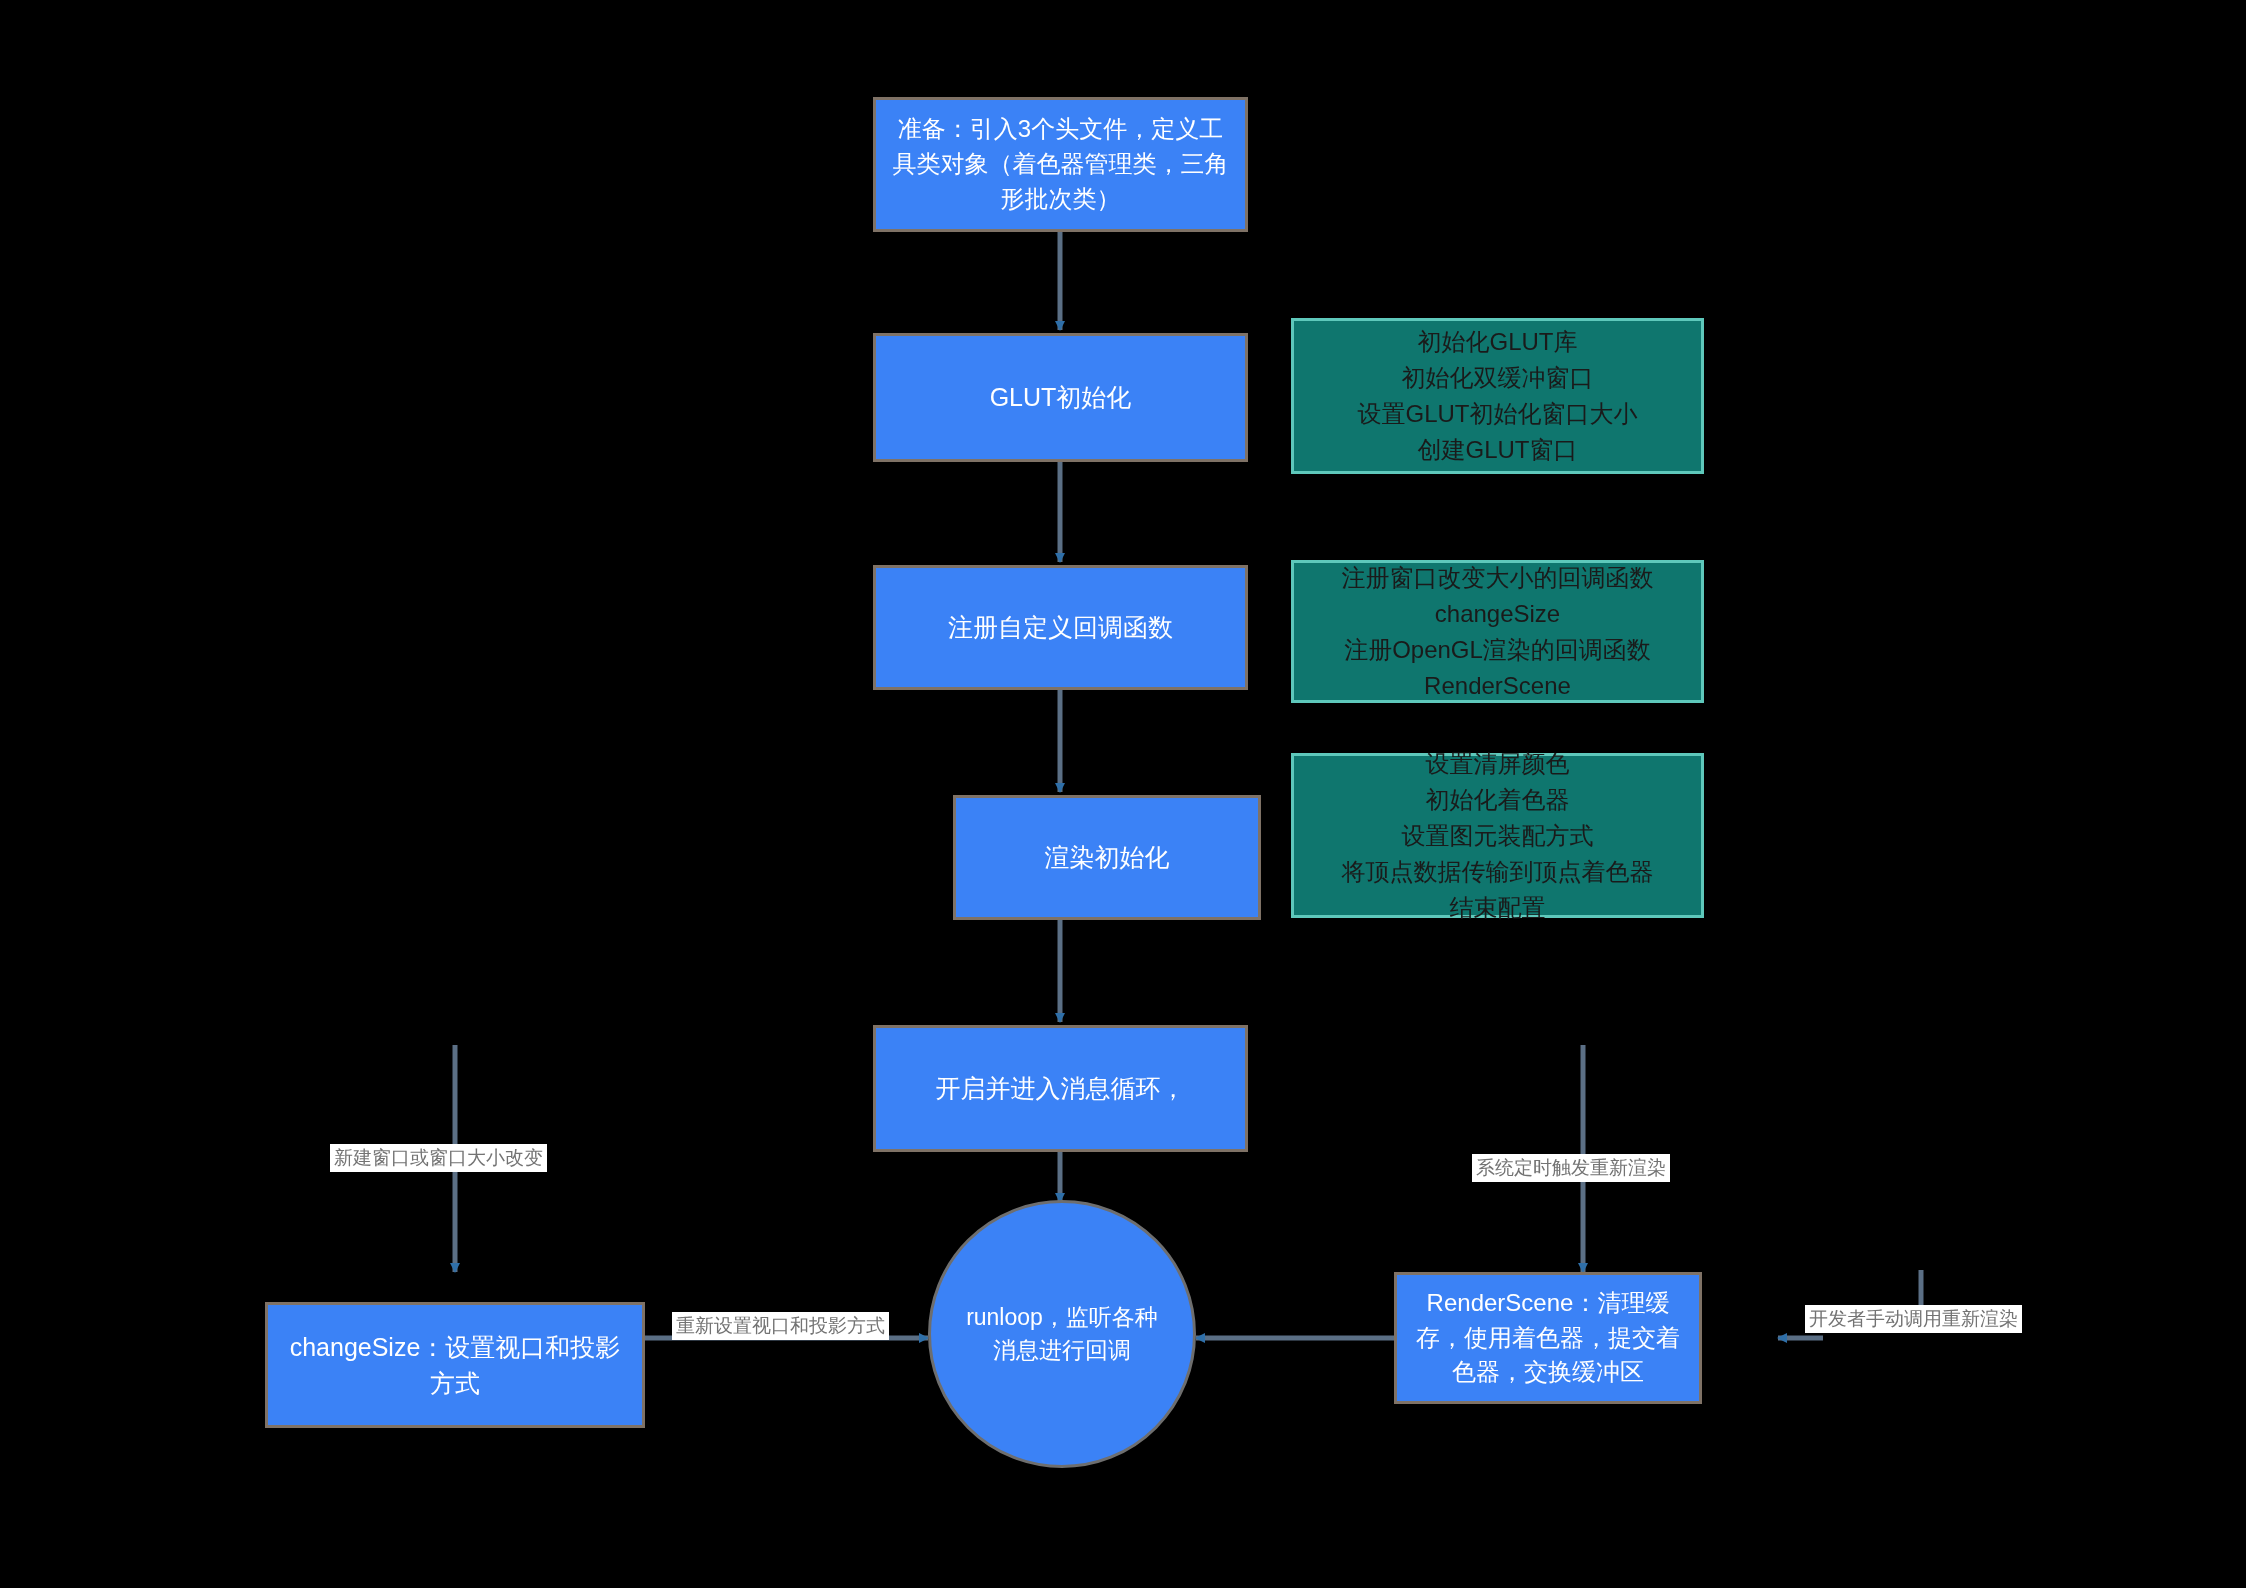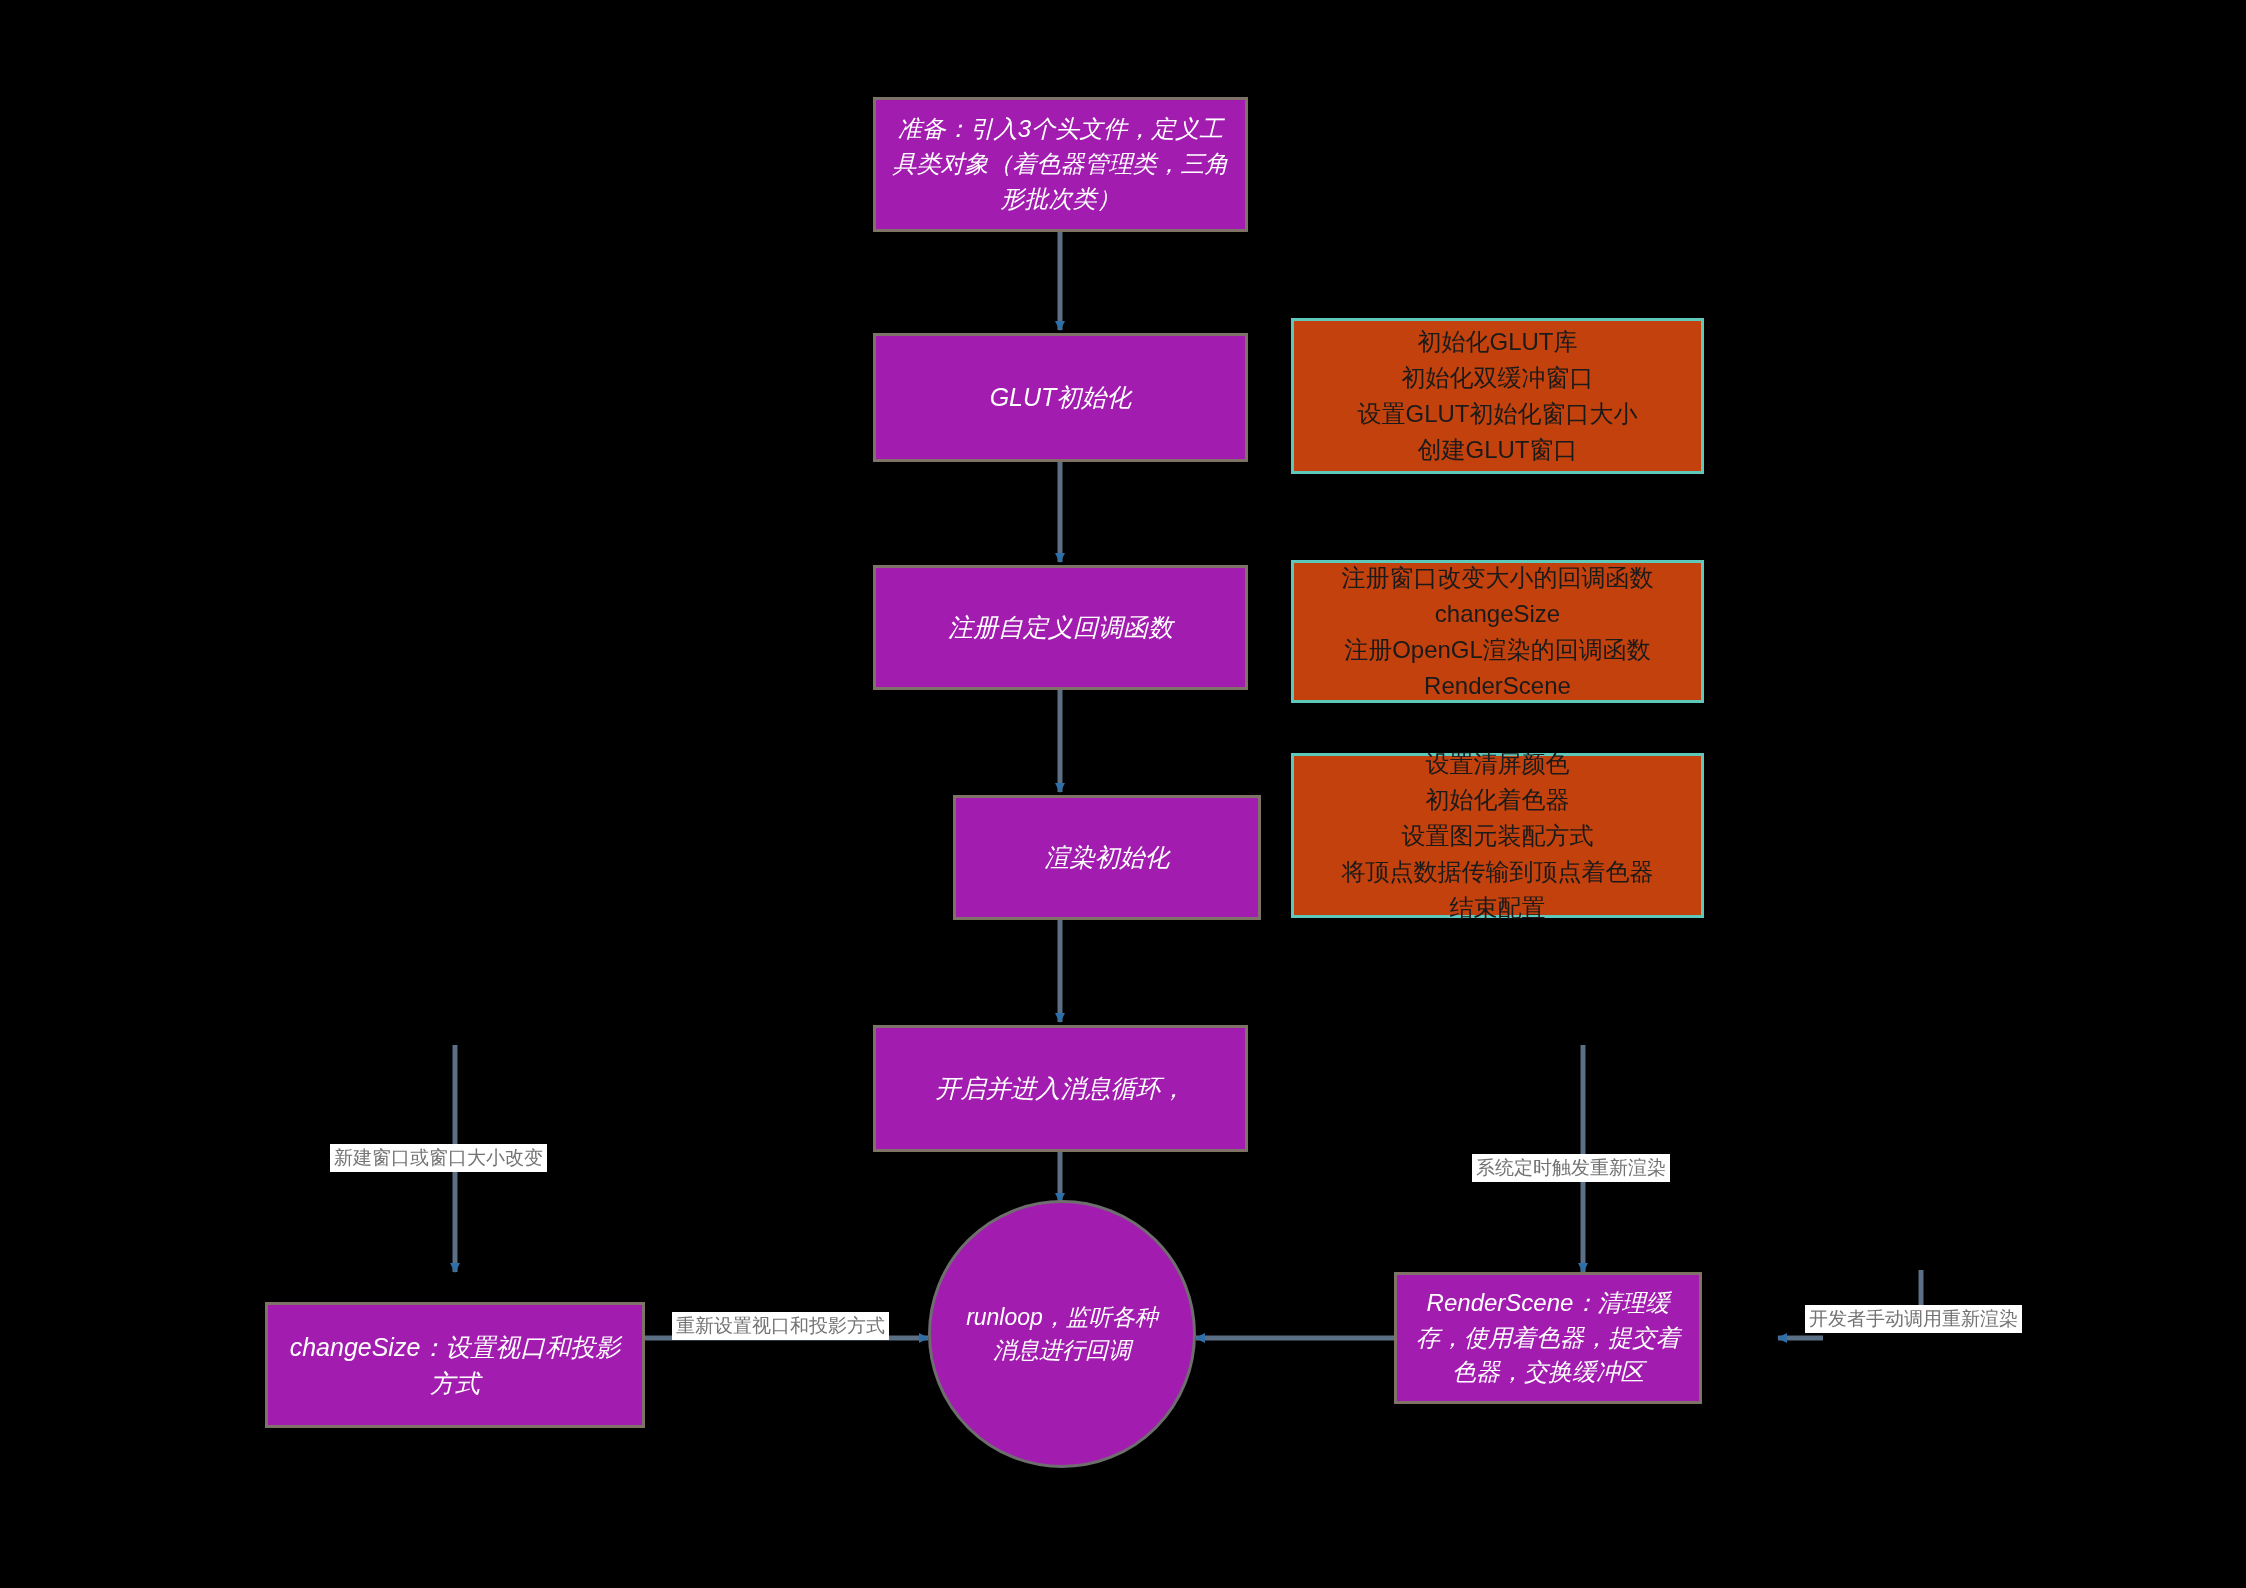--- a/index.html
+++ b/index.html
@@ -28,40 +28,39 @@
     pointer-events: none;
   }
   .node {
     position: absolute;
     box-sizing: border-box;
     display: flex;
     align-items: center;
     justify-content: center;
     text-align: center;
     color: #ffffff;
-    background: #a21caf;
+    background: #3b82f6;
     border: 3px solid #7f7266;
     line-height: 1.45;
     white-space: pre-line;
     padding: 4px 10px;
-    font-style: italic;
   }
   .node.circle {
     border-radius: 50%;
     border: 3px solid #6e6e6e;
   }
   .note {
     position: absolute;
     box-sizing: border-box;
     display: flex;
     align-items: center;
     justify-content: center;
     text-align: center;
     color: #1a1a1a;
-    background: #c2410c;
+    background: #0f766e;
     border: 3px solid #5ec8bb;
     line-height: 1.5;
     white-space: pre-line;
     padding: 6px 10px;
   }
   .edge-label {
     position: absolute;
     background: #ffffff;
     color: #737373;
     font-size: 19px;

